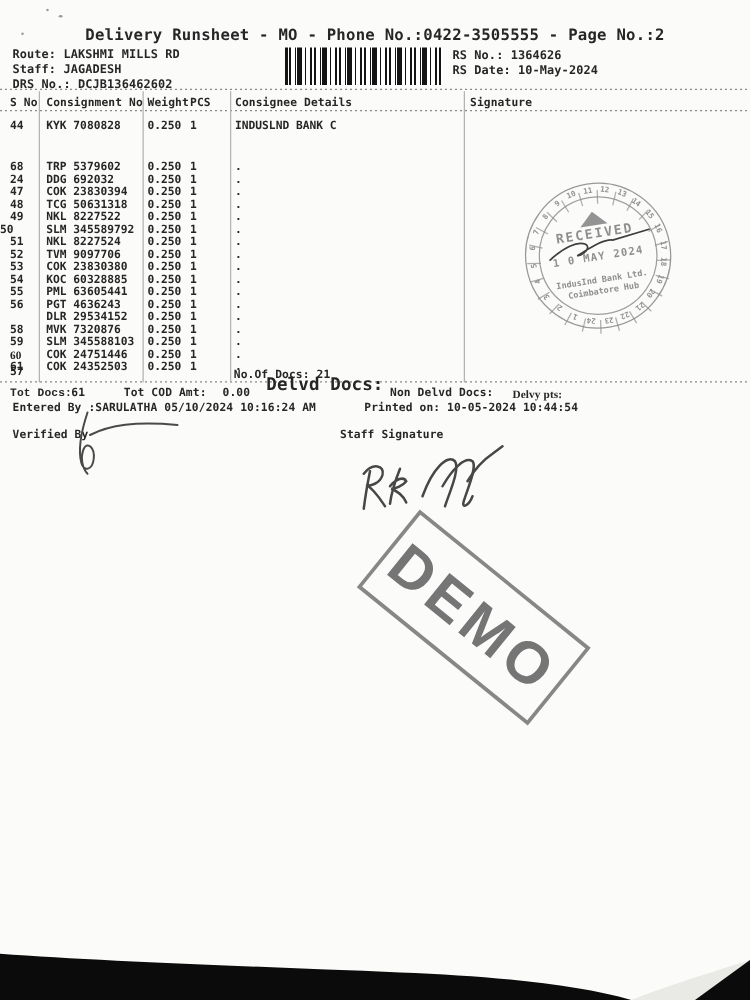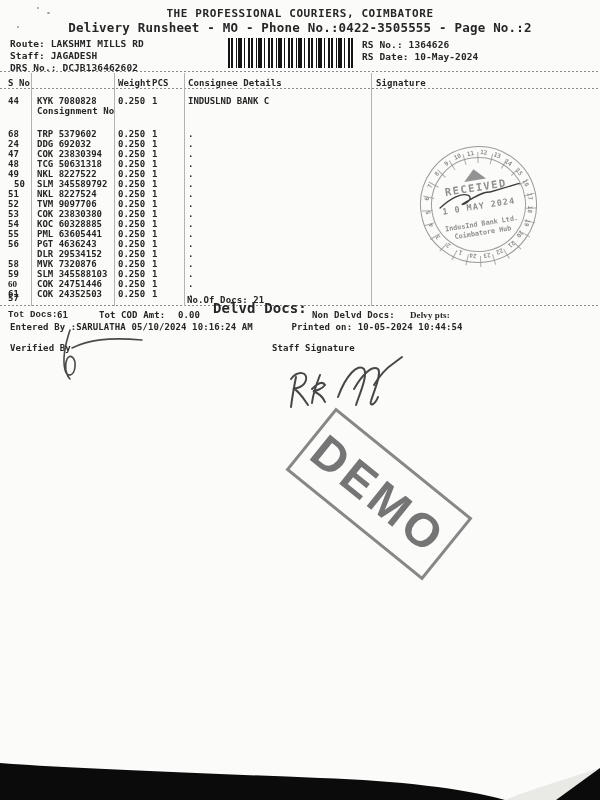--- a/index.html
+++ b/index.html
@@ -41,21 +41,20 @@
         display:flex;align-items:center;justify-content:center;opacity:.88;background:rgba(255,255,255,.2);}
   .demo span{font-family:"Liberation Sans","DejaVu Sans",sans-serif;font-size:47px;font-weight:bold;color:#636363;letter-spacing:4px;}
   svg{position:absolute;}
   .speck{position:absolute;background:#9a9a9a;border-radius:50%;}
 </style>
 </head>
 <body>
 
 <div class="page">
 
-  <div class="t center company">THE PROFESSIONAL COURIERS, COIMBATORE</div>
   <div class="t center subtitle">Delivery Runsheet - MO - Phone No.:0422-3505555 - Page No.:2</div>
 
   <div class="t info" style="left:10px;top:38px;"><span>Route:</span> <span>LAKSHMI MILLS RD</span></div>
   <div class="t info" style="left:10px;top:50px;"><span>Staff:</span> <span>JAGADESH</span></div>
   <div class="t info" style="left:10px;top:62px;"><span>DRS No.:</span> <span>DCJB136462602</span></div>
 
   <div class="barcode"></div>
 
   <div class="t info" style="left:362px;top:39px;">RS No.: 1364626</div>
   <div class="t info" style="left:362px;top:51px;">RS Date: 10-May-2024</div>
@@ -63,21 +62,21 @@
   <div class="dash" style="top:71px;"></div>
   <div class="dash" style="top:88px;"></div>
   <div class="dash" style="top:305px;"></div>
 
   <div class="vline" style="left:31px;"></div>
   <div class="vline" style="left:114px;"></div>
   <div class="vline" style="left:184px;"></div>
   <div class="vline" style="left:371px;"></div>
 
   <div class="t hdr" style="left:8px;top:78px;">S No</div>
-  <div class="t hdr" style="left:37px;top:78px;margin-top:28px;">Consignment No</div>
+  <div class="t hdr" style="left:37px;top:78px;">Consignment No</div>
   <div class="t hdr" style="left:118px;top:78px;">Weight</div>
   <div class="t hdr" style="left:152px;top:78px;">PCS</div>
   <div class="t hdr" style="left:188px;top:78px;">Consignee Details</div>
   <div class="t hdr" style="left:376px;top:78px;text-align:center;">Signature</div>
 
   <div id="rows44">
       <div class="row">
         <span style="left: 8px;">44</span>
         <span style="left: 37px;">KYK 7080828</span>
         <span style="left: 118px;">0.250</span>
@@ -115,21 +114,21 @@
         <span style="left: 188px;">.</span>
       </div>
       <div class="row">
         <span style="left: 8px;">49</span>
         <span style="left: 37px;">NKL 8227522</span>
         <span style="left: 118px;">0.250</span>
         <span style="left: 152px;">1</span>
         <span style="left: 188px;">.</span>
       </div>
       <div class="row">
-        <span style="left: 14px;">50</span>
+        <span style="left: 0;">50</span>
         <span style="left: 37px;">SLM 345589792</span>
         <span style="left: 118px;">0.250</span>
         <span style="left: 152px;">1</span>
         <span style="left: 188px;">.</span>
       </div>
       <div class="row">
         <span style="left: 8px;">51</span>
         <span style="left: 37px;">NKL 8227524</span>
         <span style="left: 118px;">0.250</span>
         <span style="left: 152px;">1</span>

